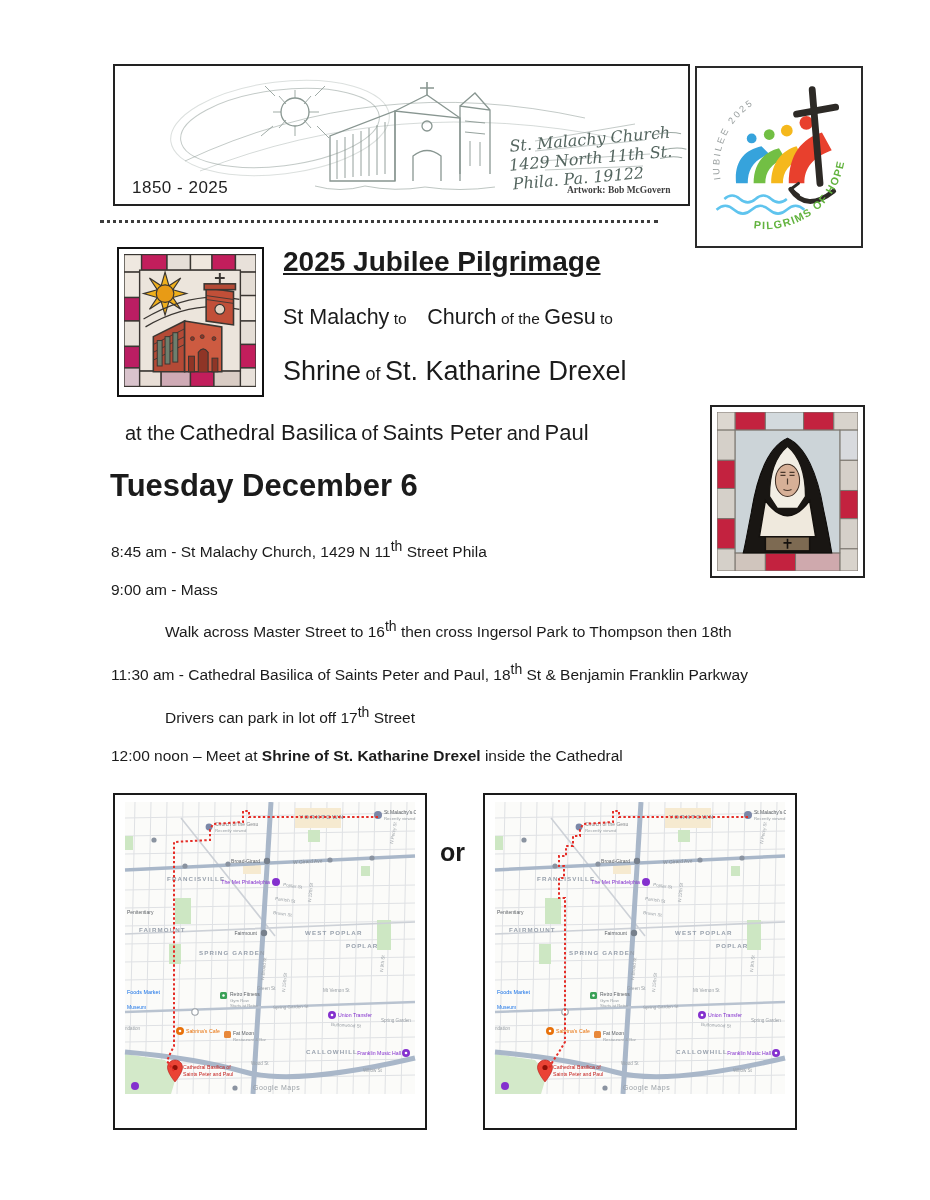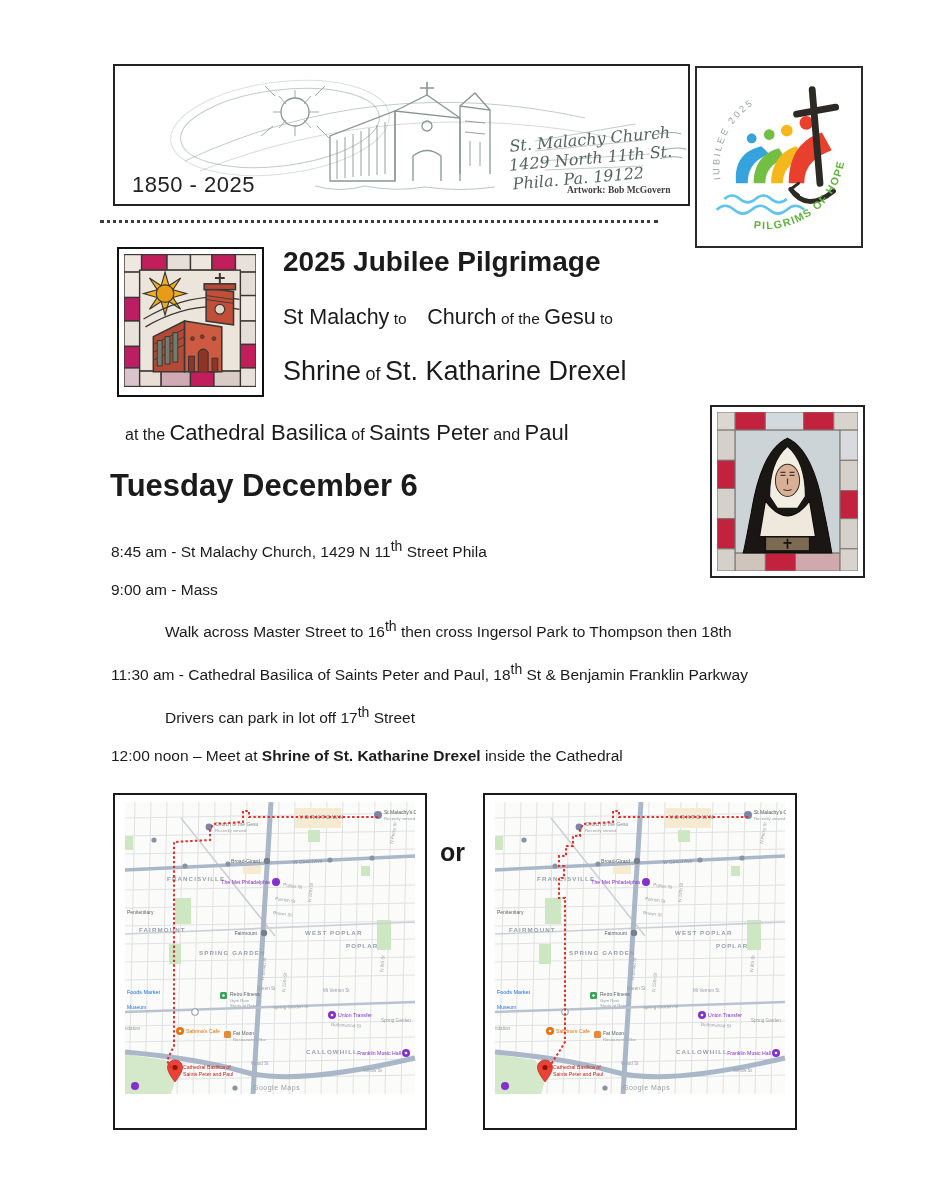--- a/index.html
+++ b/index.html
@@ -5,36 +5,36 @@
   * { box-sizing: border-box; margin: 0; padding: 0; }
   html,body { background:#ffffff; }
   .page {
     position: relative; width: 930px; height: 1200px; margin: 0 auto;
     background: #ffffff; overflow: hidden;
     font-family: "Liberation Sans", sans-serif; color: #1b1b1b;
   }
   
   .header-box { position:absolute; left:113px; top:64px; width:577px; height:142px;
     border:2px solid #222; background:#fff; }
-  .years { position:absolute; left:17px; bottom:6px; font-size:22px; color:#222; letter-spacing:.5px; }
+  .years { position:absolute; left:17px; bottom:6px; font-size:17px; color:#222; letter-spacing:.5px; }
   .logo-box { position:absolute; left:695px; top:66px; width:168px; height:182px;
     border:2px solid #2a2a2a; background:#fff; }
   .dotted-sep { position:absolute; left:100px; top:220px; width:558px; height:0;
     border-top:3px dotted #3c3c3c; }
   
   .glass-box { position:absolute; left:117px; top:247px; width:147px; height:150px;
     border:2.5px solid #111; background:#fff; padding:5px; }
-  .t1 { position:absolute; left:283px; top:246px; font-size:28px; font-weight:bold; white-space:nowrap; }
+  .t1 { position:absolute; left:283px; top:246px; font-size:28px; font-weight:bold; white-space:nowrap;text-decoration:underline; }
   .t2 { position:absolute; left:283px; top:305px; white-space:nowrap; }
   .t3 { position:absolute; left:283px; top:356px; white-space:nowrap; }
   .t4 { position:absolute; left:125px; top:420px; white-space:nowrap; }
   .seg-b { font-size:21.5px;margin-top:47px; } .seg-s { font-size:15.5px; }
   .gap-left { margin-left:16px; }
   .l3-b { font-size:27px; } .l3-s { font-size:18px; }
-  .l4-b { font-size:22px;text-align:center; } .l4-s { font-size:16px; }
+  .l4-b { font-size:22px;text-align:center; } .l4-s { font-size:20px; }
   .date-line { position:absolute; left:110px; top:468px; font-size:31px; font-weight:bold; white-space:nowrap; }
   
   .schedule { position:absolute; left:111px; top:528px; width:760px; }
   .sched-line { font-size:15.5px; line-height:37.6px; white-space:nowrap; }
   .sched-line sup { font-size:14px; }
   .indent { padding-left:54px; }
   
   .nun-box { position:absolute; left:710px; top:405px; width:155px; height:173px;
     border:2px solid #222; background:#fff; padding:5px; }
   

